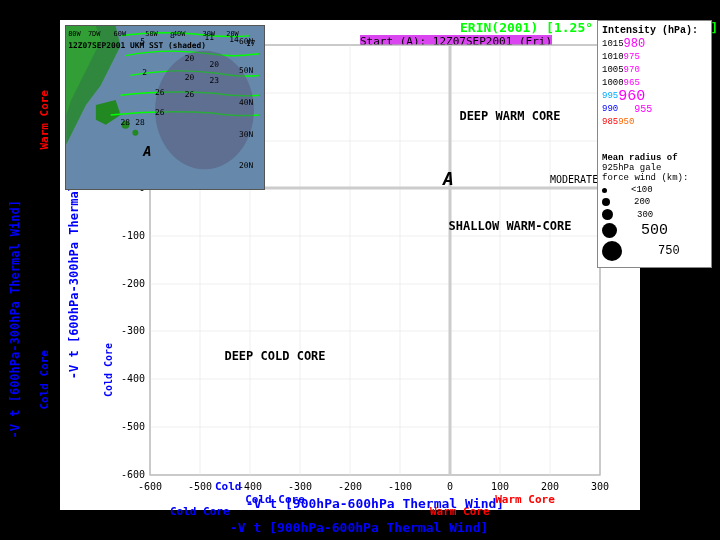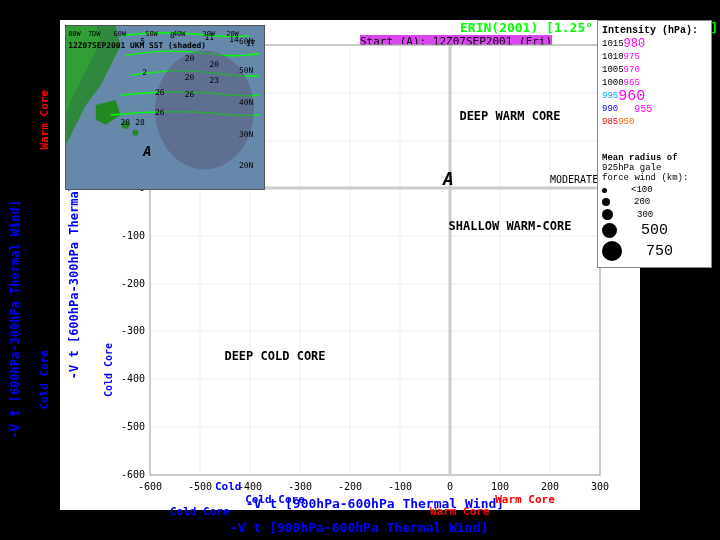--- a/index.html
+++ b/index.html
@@ -364,19 +364,19 @@
     <div class="radius-row">
       <div class="radius-dot" style="width:11px;height:11px;"></div>
       <span style="font-size:9px;">300</span>
     </div>
     <div class="radius-row">
       <div class="radius-dot" style="width:15px;height:15px;"></div>
       <span style="font-size:15px;">500</span>
     </div>
     <div class="radius-row">
       <div class="radius-dot" style="width:20px;height:20px;"></div>
-      <span style="font-size:15px;">750</span>
+      <span style="font-size:12px;margin-left:12px;">750</span>
     </div>
   </div>
 
   <div style="position:absolute;left:215px;top:480px;font-size:11px;color:#0000ff;font-weight:bold;">Cold</div>
 
 </div>
 
 </body></html>

